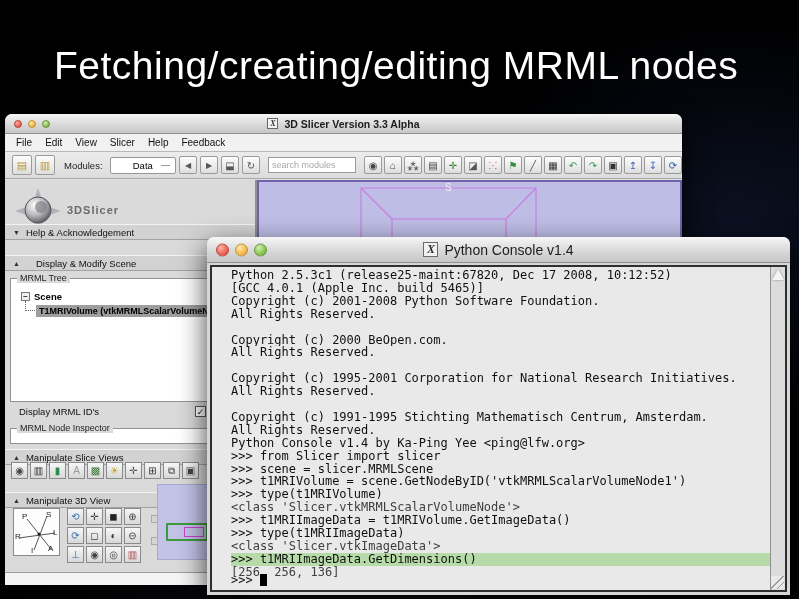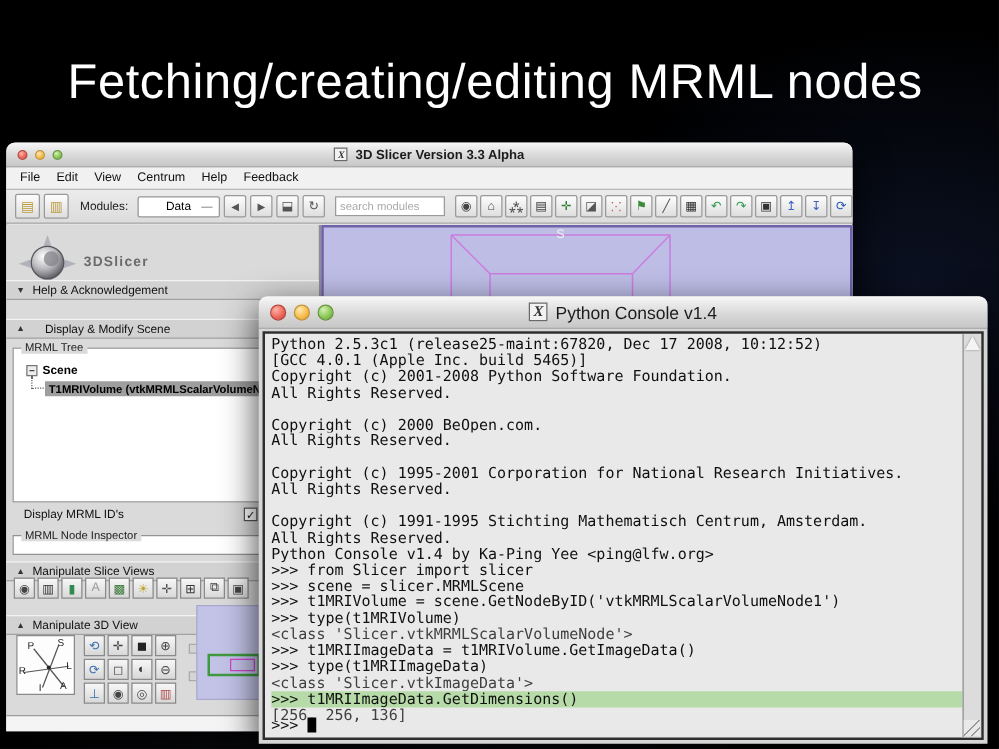--- a/index.html
+++ b/index.html
@@ -126,21 +126,21 @@
   .console { left:207px; top:237px; width:583px; height:358px; background:#d6d6d6; z-index:5; }
   .console .titlebar { height:26px; }
   .console .light { width:13px; height:13px; }
   .console .win-title { font-size:14px; }
   .console .x11 { width:15px; height:15px; font-size:12px; }
   .console-area {
     position:absolute; left:3px; right:3px; top:28px; bottom:3px;
     border:2px solid #2f2f2f; background:#e9e9e9; overflow:hidden;
   }
   .console-text {
-    position:absolute; left:0; top:2px; right:15px; bottom:0; padding-left:5px;
+    position:absolute; left:0; top:2px; right:15px; bottom:0; padding-left:19px;
     font-family:"DejaVu Sans Mono", monospace; font-size:12px; line-height:12.9px; color:#101010;
   }
   .console-line { white-space:pre; min-height:12.9px; overflow:hidden; }
   .console-line.purple { color:#404040; }
   .console-line.hl { background:#b7dba8; }
   .cursor { display:inline-block; width:7px; height:12px; background:#000; vertical-align:-2px; }
   .scrollbar {
     position:absolute; right:0; top:0; bottom:0; width:15px;
     background:#dcdcdc; border-left:1px solid #8f8f8f;
   }
@@ -173,21 +173,21 @@
         <span class="x11">X</span>
         <span>3D Slicer Version 3.3 Alpha</span>
       </div>
     </div>
 
     <div class="menubar">
 
     <span class="menu-item">File</span>
         <span class="menu-item">Edit</span>
         <span class="menu-item">View</span>
-        <span class="menu-item">Centrum</span>
+        <span class="menu-item">Slicer</span>
         <span class="menu-item">Help</span>
         <span class="menu-item">Feedback</span>
       </div>
 
     <div class="toolbar">
       <span style="display:flex;gap:3px;">
 
       <span class="tb-btn" style="color: rgb(185, 154, 60);">▤</span>
           <span class="tb-btn" style="color: rgb(185, 154, 60);">▥</span>
         </span>

